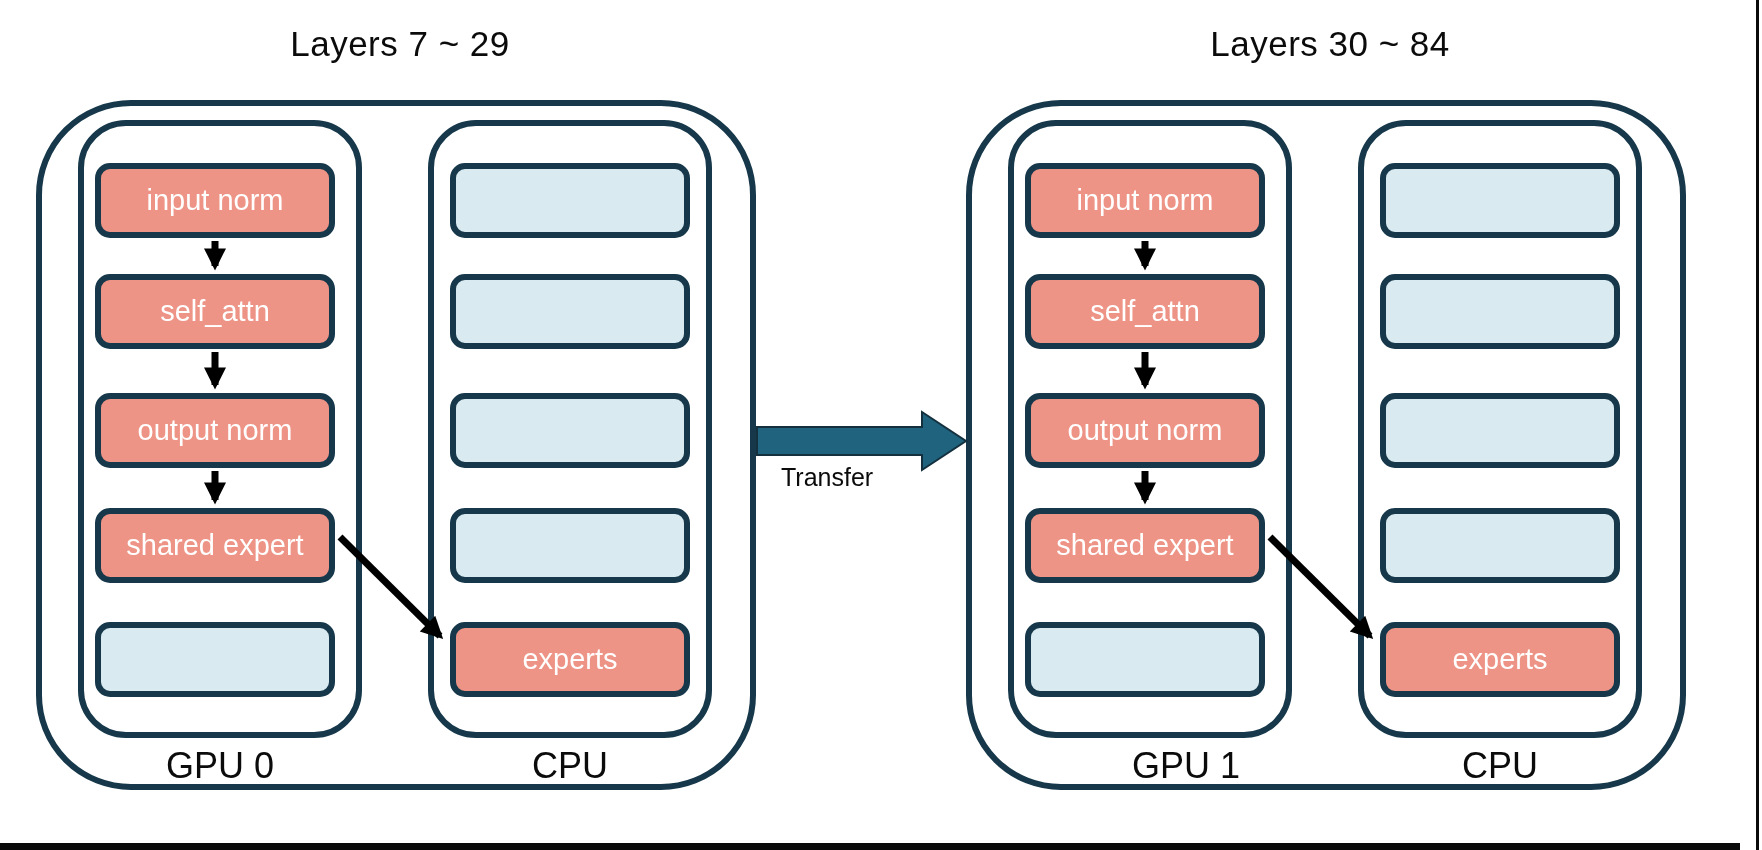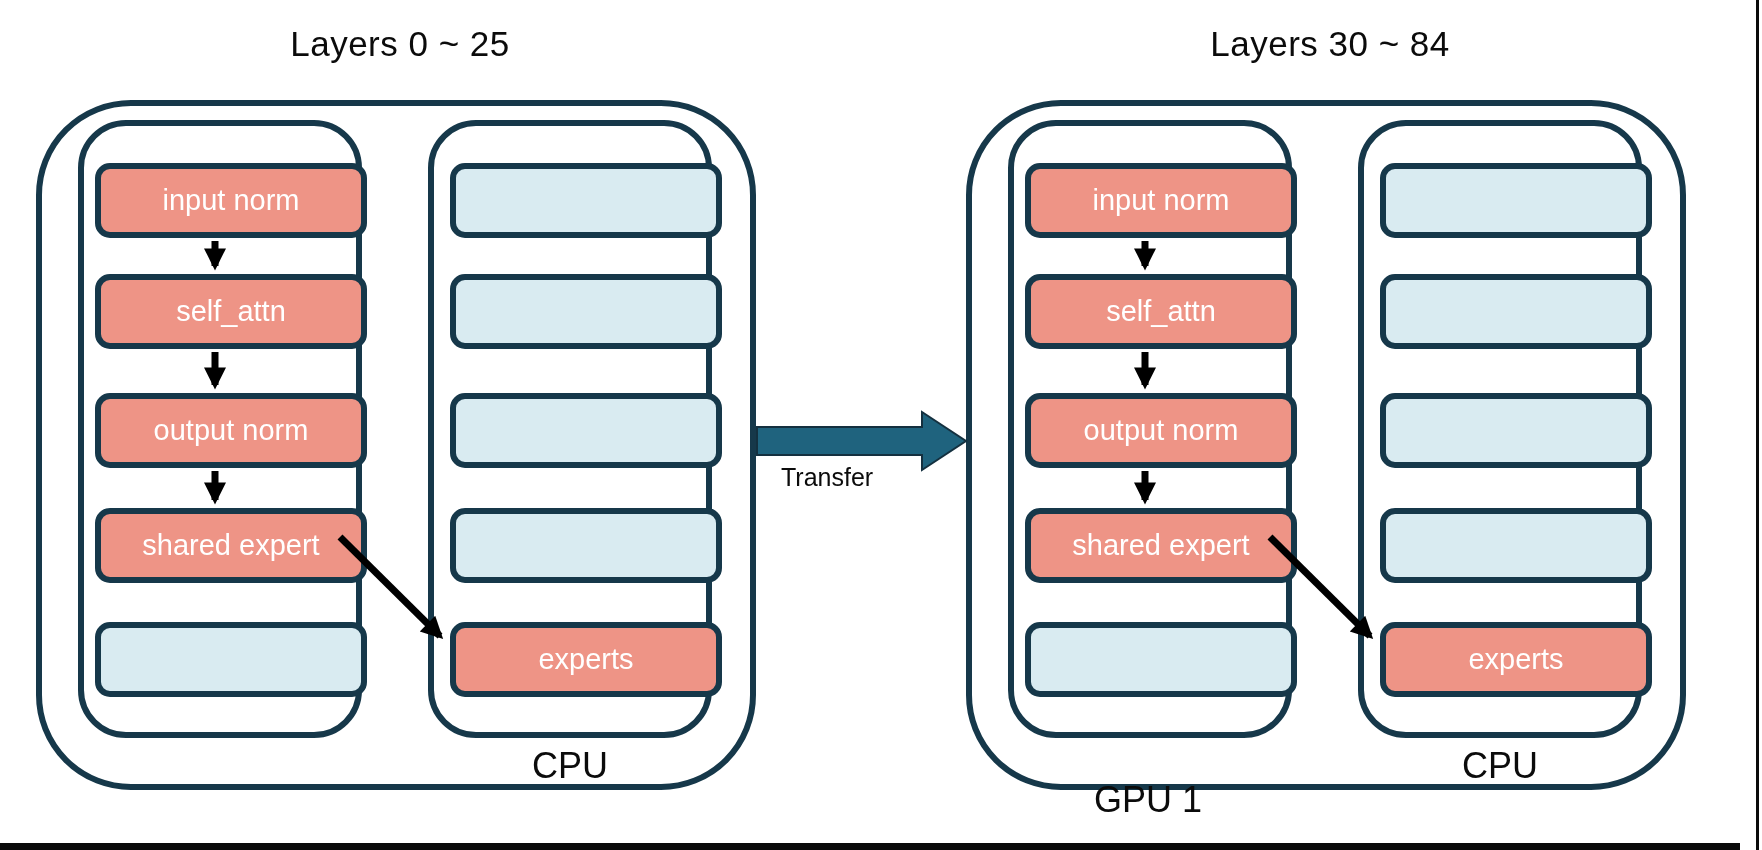--- a/index.html
+++ b/index.html
@@ -24,21 +24,21 @@
     position:absolute;top:100px;width:720px;height:690px;
     border:6px solid var(--border-navy);border-radius:95px;
     box-sizing:border-box;background:transparent;
   }
   .column{
     position:absolute;top:120px;width:284px;height:618px;
     border:6px solid var(--border-navy);border-radius:48px;
     box-sizing:border-box;background:#fff;
   }
   .nbox{
-    position:absolute;width:272px;height:75px;box-sizing:border-box;
+    position:absolute;width:240px;height:75px;box-sizing:border-box;
     border:6px solid var(--border-navy);border-radius:15px;
     display:flex;align-items:center;justify-content:center;
     font-size:29px;color:#ffffff;
   }
   .nbox.salmon{background:var(--salmon);}
   .nbox.blue{background:var(--light-blue);}
   .col-label{
     position:absolute;top:745px;width:200px;height:44px;
     font-size:36px;color:var(--ink);text-align:center;
   }
@@ -48,57 +48,58 @@
   }
   svg.overlay{position:absolute;left:0;top:0;pointer-events:none;}
   .crop-bar-bottom{position:absolute;left:0;top:843px;width:1740px;height:7px;background:#0a0a0a;}
   .crop-line-right{position:absolute;left:1756px;top:0;width:3px;height:850px;background:#0a0a0a;}
 </style>
 </head>
 <body>
 
 <div class="canvas">
 
-  <div class="panel-title" style="left:150px;">Layers 0 ~ 25</div>
+  <div class="panel-title" style="left:150px;">Layers 7 ~ 29</div>
   <div class="outer" style="left:36px;"></div>
   <div class="column" style="left:78px;"></div>
   <div class="column" style="left:428px;"></div>
 
   <div class="nbox salmon" style="left:95px;top:163px;">input norm</div>
   <div class="nbox salmon" style="left:95px;top:274px;">self_attn</div>
   <div class="nbox salmon" style="left:95px;top:393px;">output norm</div>
   <div class="nbox salmon" style="left:95px;top:508px;">shared expert</div>
   <div class="nbox blue" style="left:95px;top:622px;"></div>
 
   <div class="nbox blue" style="left:450px;top:163px;"></div>
   <div class="nbox blue" style="left:450px;top:274px;"></div>
   <div class="nbox blue" style="left:450px;top:393px;"></div>
   <div class="nbox blue" style="left:450px;top:508px;"></div>
   <div class="nbox salmon" style="left:450px;top:622px;">experts</div>
 
+  <div class="col-label" style="left:120px;">GPU 0</div>
   <div class="col-label" style="left:470px;">CPU</div>
 
   <div class="panel-title" style="left:1080px;">Layers 30 ~ 84</div>
   <div class="outer" style="left:966px;"></div>
   <div class="column" style="left:1008px;"></div>
   <div class="column" style="left:1358px;"></div>
 
   <div class="nbox salmon" style="left:1025px;top:163px;">input norm</div>
   <div class="nbox salmon" style="left:1025px;top:274px;">self_attn</div>
   <div class="nbox salmon" style="left:1025px;top:393px;">output norm</div>
   <div class="nbox salmon" style="left:1025px;top:508px;">shared expert</div>
   <div class="nbox blue" style="left:1025px;top:622px;"></div>
 
   <div class="nbox blue" style="left:1380px;top:163px;"></div>
   <div class="nbox blue" style="left:1380px;top:274px;"></div>
   <div class="nbox blue" style="left:1380px;top:393px;"></div>
   <div class="nbox blue" style="left:1380px;top:508px;"></div>
   <div class="nbox salmon" style="left:1380px;top:622px;">experts</div>
 
-  <div class="col-label" style="left:1048px;margin-top:34px;">GPU 1</div>
+  <div class="col-label" style="left:1086px;">GPU 1</div>
   <div class="col-label" style="left:1400px;">CPU</div>
 
   <div class="transfer-text">
     <div>Transfer</div>
   </div>
 
   <svg class="overlay" width="1762" height="850" viewBox="0 0 1762 850">
     <defs>
       <marker id="ah" viewBox="0 0 10 10" refX="8" refY="5" markerWidth="25" markerHeight="22" markerUnits="userSpaceOnUse" orient="auto">
         <path d="M0,0 L10,5 L0,10 z" fill="#000000"></path>

